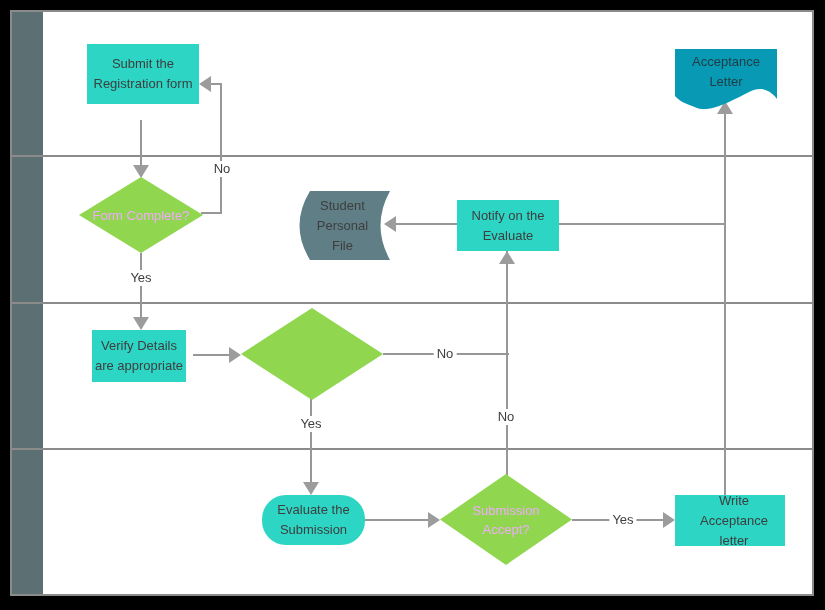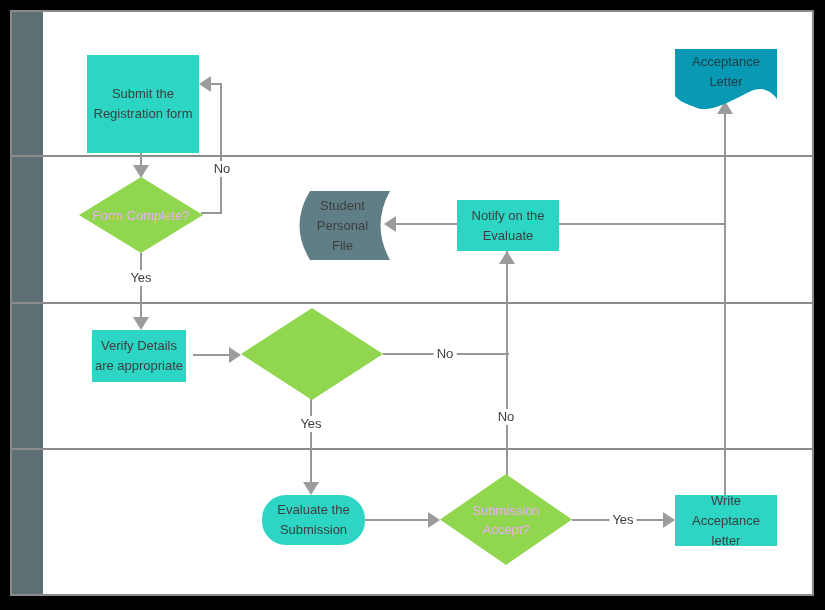--- a/index.html
+++ b/index.html
@@ -29,24 +29,24 @@
     color:#3e3e3e;font-size:13px;line-height:20px;white-space:pre-wrap;}
   .process{background:#2dd5c4;}
   .dia-wrap{display:flex;align-items:center;justify-content:center;}
   .dia-wrap svg{position:absolute;left:0;top:0;width:100%;height:100%;}
   .dia-text{position:relative;z-index:2;text-align:center;color:#f0abfc;
     font-size:13px;line-height:19px;white-space:pre-wrap;}
   .svg-node svg{position:absolute;left:0;top:0;width:100%;height:100%;}
   .svg-text{position:relative;z-index:2;text-align:center;font-size:13px;line-height:20px;
     white-space:pre-wrap;color:#3e3e3e;width:100%;}
   
-  .n-submit{left:87px;top:55px;width:112px;height:98px;}
+  .n-submit{left:87px;top:44px;width:112px;height:60px;}
   .n-verify{left:92px;top:330px;width:94px;height:52px;}
   .n-evaluate{left:262px;top:495px;width:103px;height:50px;border-radius:24px;}
-  .n-write{left:675px;top:495px;width:102px;height:51px;}
+  .n-write{left:675px;top:495px;width:102px;height:51px;padding-left:8px;}
   .n-notify{left:457px;top:200px;width:102px;height:51px;}
   .n-form{left:79px;top:177px;width:124px;height:76px;}
   .n-min{left:241px;top:308px;width:142px;height:92px;}
   .n-subacc{left:440px;top:474px;width:132px;height:91px;}
   .n-stored{left:295px;top:191px;width:95px;height:69px;display:flex;align-items:center;justify-content:center;}
   .n-doc{left:675px;top:49px;width:102px;height:60px;display:flex;align-items:center;justify-content:center;}
   .n-doc .svg-text{padding-bottom:14px;}
   .n-doc-color{color:#1f3d45;}
   
   .elabel{transform:translate(-50%,-50%);background:#fff;padding:0 3px;

